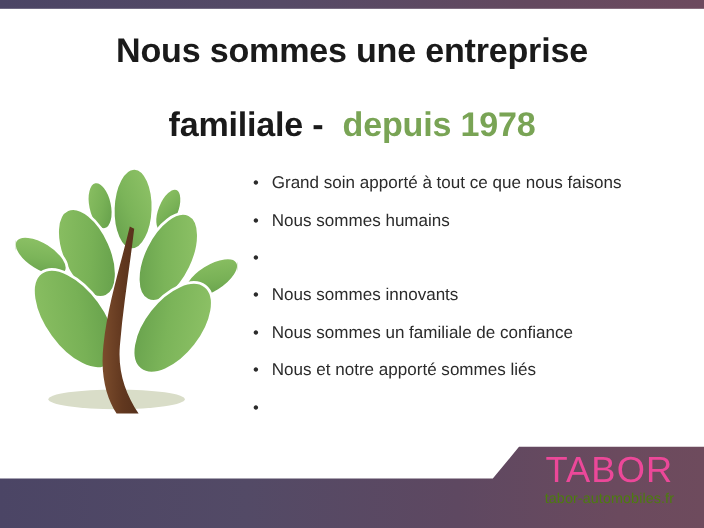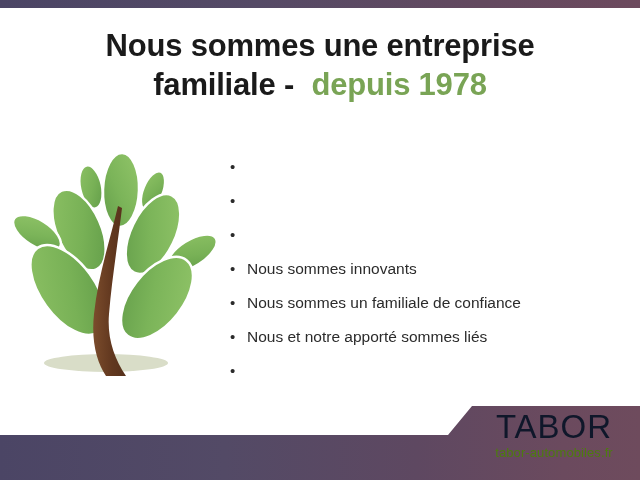--- a/index.html
+++ b/index.html
@@ -40,20 +40,21 @@
     width: 640px;
     text-align: center;
     font-size: 31px;
     line-height: 39px;
     font-weight: bold;
     color: #1a1a1a;
     letter-spacing: -0.2px;
   }
   .heading .line2 {
     display: block;
+    margin-top: 29px;
   }
   .heading .accent {
     color: #79a455;
   }
   .heading .gap {
     display: inline-block;
     width: 9px;
   }
 
   
@@ -116,21 +117,21 @@
     top: 12px;
     width: 160px;
     text-align: center;
   }
   .logo-word {
     display: block;
     font-size: 33px;
     line-height: 34px;
     font-weight: normal;
     letter-spacing: 1px;
-    color: #0f172a;
+    color: #ec4899;
   }
   .logo-domain {
     display: block;
     margin-top: 1px;
     font-size: 13px;
     line-height: 15px;
     color: #4d7c0f;
     letter-spacing: 0.1px;
   }
 </style>
@@ -182,22 +183,22 @@
     <ellipse cx="178" cy="105" rx="13" ry="28" transform="rotate(58 178 105)" fill="url(#lf)" stroke="#ffffff" stroke-width="2.5"></ellipse>
 
     <ellipse cx="54" cy="142" rx="27" ry="52" transform="rotate(-36 54 142)" fill="url(#lf)" stroke="#ffffff" stroke-width="2.5"></ellipse>
 
     <ellipse cx="143" cy="150" rx="26" ry="48" transform="rotate(38 143 150)" fill="url(#lf2)" stroke="#ffffff" stroke-width="2.5"></ellipse>
 
     <path d="M104 58 C96 92, 84 128, 80 166 C77 194, 83 214, 92 228 L112 228 C100 210, 93 190, 95 166 C98 130, 104 94, 108 60 Z" fill="url(#trunkg)"></path>
   </svg>
 
   <ul class="bullets">
-    <li><span class="dot">•</span></li>
-    <li><span class="dot">•</span></li>
+    <li><span class="dot">•</span><span>Grand soin apporté à tout ce que nous faisons</span></li>
+    <li><span class="dot">•</span><span>Nous sommes humains</span></li>
     <li><span class="dot">•</span></li>
     <li><span class="dot">•</span><span>Nous sommes innovants</span></li>
     <li><span class="dot">•</span><span>Nous sommes un familiale de confiance</span></li>
     <li><span class="dot">•</span><span>Nous et notre apporté sommes liés</span></li>
     <li><span class="dot">•</span></li>
   </ul>
 
   <div class="footer">
     <div class="footer-shape"></div>
     <div class="logo">

